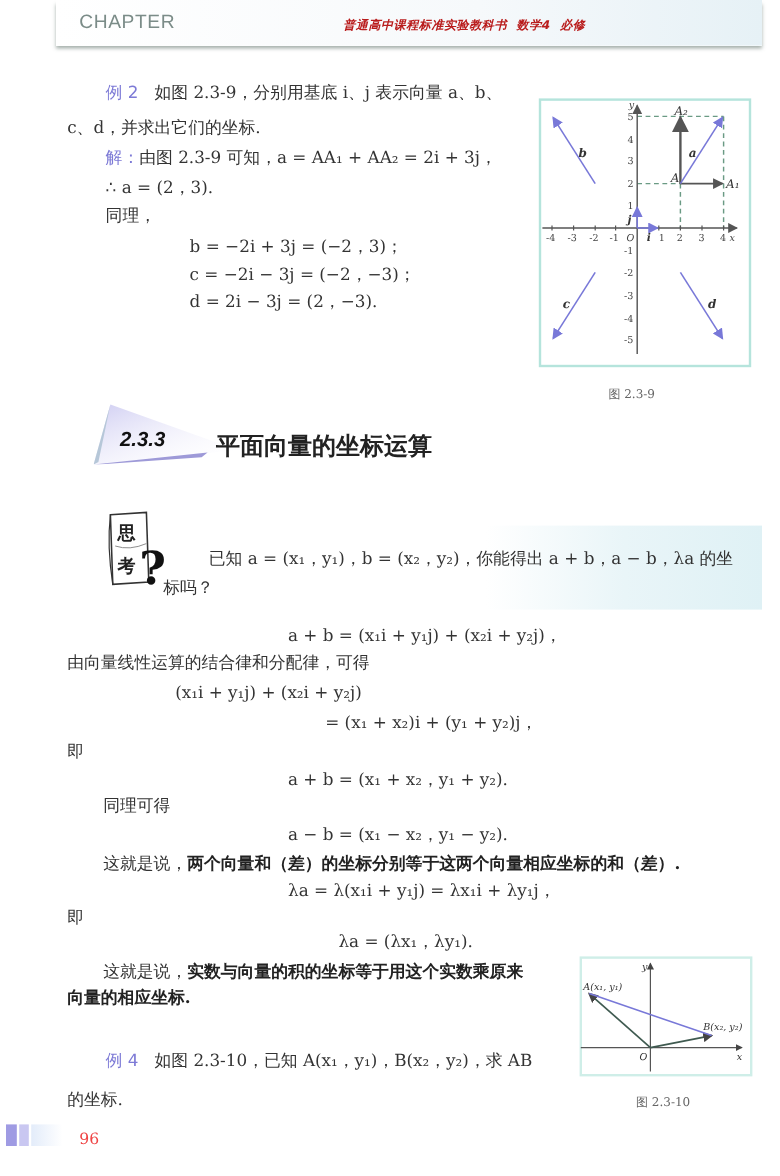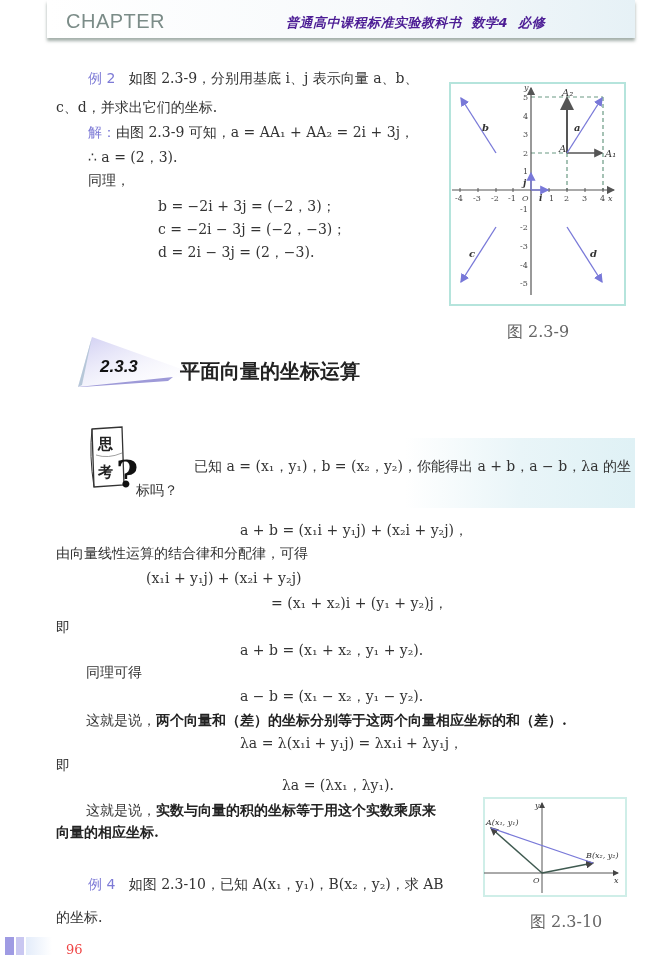--- a/index.html
+++ b/index.html
@@ -10,32 +10,32 @@
     color:#2a2a2a;
   }
   .abs { position:absolute; }
   .header {
     left:47px; top:0; width:588px; height:38px;
     background:linear-gradient(90deg,#ffffff 0%,#f6f9fb 60%,#e6f1f6 100%);
     box-shadow:0 3px 3px rgba(90,110,100,0.55);
   }
   .chapter {
     left:66px; top:10px; font-family:"Liberation Sans", sans-serif;
-    font-size:20px; color:#7b8c88; letter-spacing:0.5px;
+    font-size:16px; color:#7b8c88; letter-spacing:0.5px;
   }
   .book-title {
     left:286px; top:14px; font-family:"DejaVu Sans", sans-serif;
-    font-size:13px; font-style:italic; font-weight:bold; color:#4c1d95;
+    font-size:10px; font-style:italic; font-weight:bold; color:#b91c1c;
     letter-spacing:0.5px; white-space:pre;
   }
   .txt { font-size:14px; line-height:20px; white-space:nowrap; color:#333; }
   .label { color:#7d7ad6; font-family:"DejaVu Sans", sans-serif; }
   .math { font-family:"DejaVu Serif", serif; }
   .bold-zh { font-weight:bold; color:#222; }
-  .caption { font-size:16px; color:#666; }
+  .caption { font-size:10px; color:#666; }
   .sec-banner {
     left:78px; top:335px; width:120px; height:52px;
   }
   .sec-num {
     left:100px; top:357px; font-family:"Liberation Sans", sans-serif;
     font-weight:bold; font-style:italic; font-size:17px; color:#111;
   }
   .sec-title {
     left:180px; top:358px; font-size:20px; font-weight:bold; color:#222;
   }
@@ -169,21 +169,21 @@
 
 <div class="abs think-bg"></div>
 <svg class="abs" style="left:86px; top:425px;" width="60" height="70" viewBox="0 0 60 70">
   <path d="M6,4 L36,2 L38,60 L8,62 Z" fill="#ffffff" stroke="#333" stroke-width="1.3"></path>
   <path d="M6,4 Q3,30 8,62" fill="none" stroke="#333" stroke-width="1"></path>
   <path d="M10,30 Q22,34 36,28" fill="none" stroke="#888" stroke-width="0.8"></path>
   <text x="12" y="24" font-family="DejaVu Sans, sans-serif" font-size="15" font-weight="bold" fill="#222">思</text>
   <text x="12" y="52" font-family="DejaVu Sans, sans-serif" font-size="15" font-weight="bold" fill="#222">考</text>
   <text x="30" y="62" font-family="DejaVu Serif, serif" font-size="38" font-weight="bold" fill="#111">?</text>
 </svg>
-<div class="abs txt" style="left:174px; top:456px;margin-left:20px;">已知 a = (x₁，y₁)，b = (x₂，y₂)，你能得出 a + b，a − b，λa 的坐</div>
+<div class="abs txt" style="left:174px; top:456px;">已知 a = (x₁，y₁)，b = (x₂，y₂)，你能得出 a + b，a − b，λa 的坐</div>
 <div class="abs txt" style="left:136px; top:480px;">标吗？</div>
 
 <div class="abs txt math" style="left:240px; top:520px;">a + b = (x₁i + y₁j) + (x₂i + y₂j)，</div>
 <div class="abs txt" style="left:56px; top:543px;">由向量线性运算的结合律和分配律，可得</div>
 <div class="abs txt math" style="left:146px; top:568px;">(x₁i + y₁j) + (x₂i + y₂j)</div>
 <div class="abs txt math" style="left:271px; top:593px;">= (x₁ + x₂)i + (y₁ + y₂)j，</div>
 <div class="abs txt" style="left:56px; top:617px;">即</div>
 <div class="abs txt math" style="left:240px; top:640px;">a + b = (x₁ + x₂，y₁ + y₂).</div>
 <div class="abs txt" style="left:86px; top:662px;">同理可得</div>
 <div class="abs txt math" style="left:240px; top:686px;">a − b = (x₁ − x₂，y₁ − y₂).</div>

